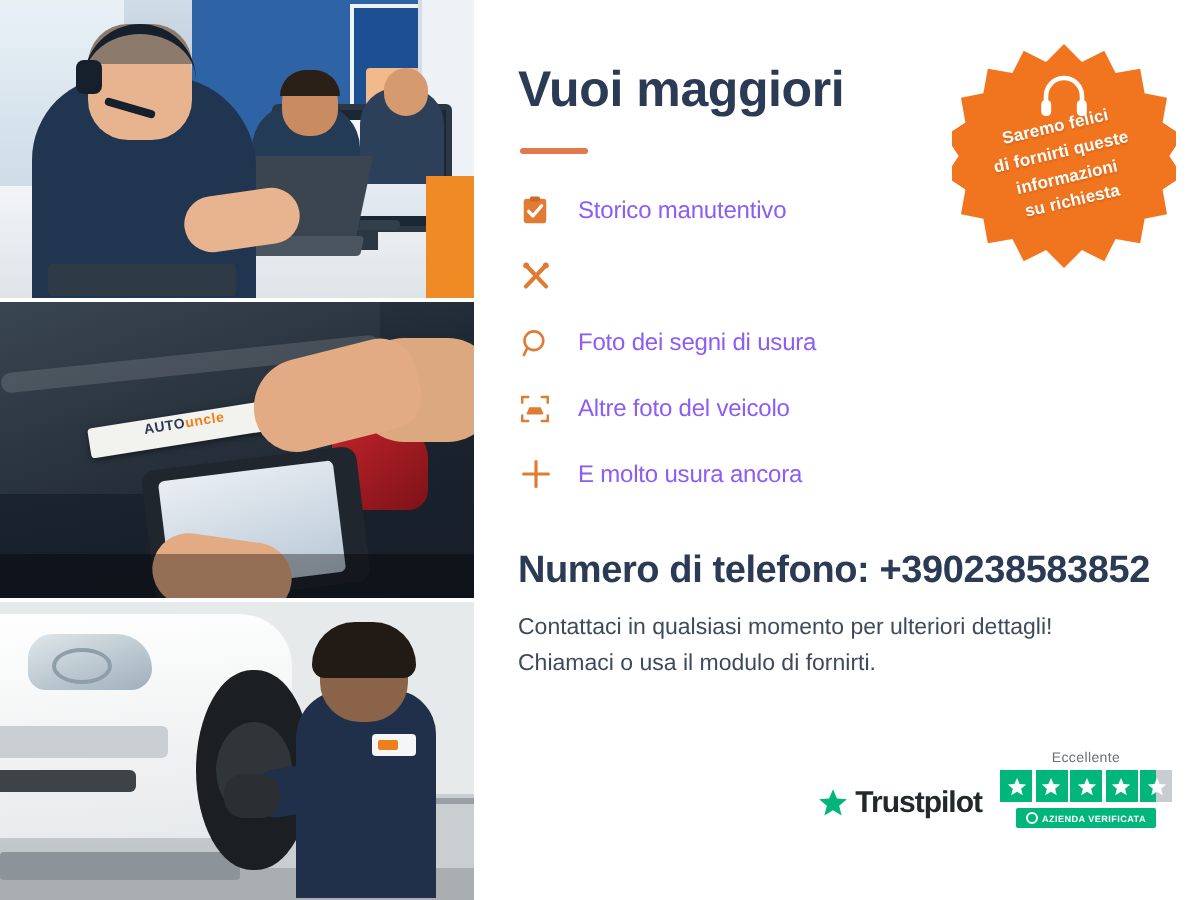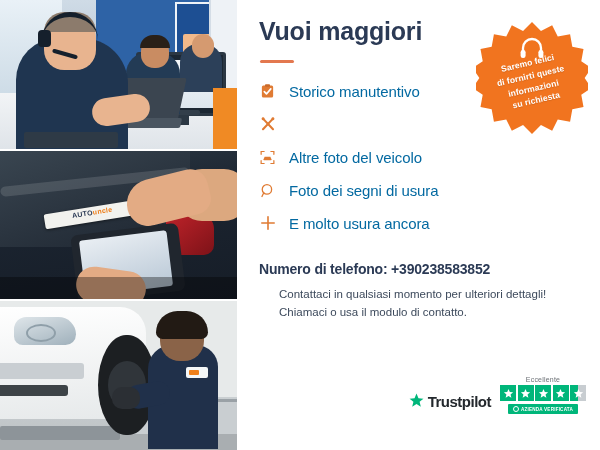--- a/index.html
+++ b/index.html
@@ -74,21 +74,21 @@
   .p3 .lift{position:absolute;left:0;bottom:10px;width:120px;height:14px;background:#8d9499;border-radius:2px;}
   .p3 .mech{position:absolute;left:148px;top:44px;width:70px;height:104px;background:#20304a;border-radius:24px 22px 0 0;}
   .p3 .mhead{position:absolute;left:160px;top:16px;width:44px;height:44px;background:#8a6348;border-radius:20px;}
   .p3 .mhair{position:absolute;left:156px;top:10px;width:52px;height:28px;background:#221a14;border-radius:26px 26px 8px 8px;}
   .p3 .marm{position:absolute;left:126px;top:82px;width:44px;height:24px;background:#20304a;border-radius:12px;transform:rotate(-10deg);}
   .p3 .glove{position:absolute;left:112px;top:86px;width:28px;height:22px;background:#2b2f34;border-radius:10px;}
   .p3 .logo{position:absolute;left:186px;top:66px;width:22px;height:11px;background:#f4f6f7;border-radius:2px;}
   .p3 .logo:after{content:"";position:absolute;left:3px;top:3px;width:10px;height:5px;background:#ef7f1a;border-radius:1px;}
 
   
-  .panel{flex:1 1 auto;position:relative;background:#ffffff;padding:16px 22px 0 22px;box-sizing:border-box;}
+  .panel{flex:1 1 auto;position:relative;background:#ffffff;padding:30px 22px 0 22px;box-sizing:border-box;}
   .headline{
     font-size:25px;line-height:1.25;font-weight:bold;color:#2b3a55;
     letter-spacing:-.2px;margin:0;max-width:215px;
   }
   .rule{width:34px;height:3px;background:#e3784f;margin:13px 0 14px 1px;border-radius:2px;}
 
   
   .badge{position:absolute;right:12px;top:22px;width:112px;height:112px;}
   .badge .burst{position:absolute;inset:0;background:#f1741f;
     clip-path:polygon(50% 0%,58% 8%,68% 3%,73% 13%,84% 11%,86% 22%,96% 24%,94% 35%,103% 41%,97% 50%,103% 59%,94% 65%,96% 76%,86% 78%,84% 89%,73% 87%,68% 97%,58% 92%,50% 100%,42% 92%,32% 97%,27% 87%,16% 89%,14% 78%,4% 76%,6% 65%,-3% 59%,3% 50%,-3% 41%,6% 35%,4% 24%,14% 22%,16% 11%,27% 13%,32% 3%,42% 8%);
@@ -97,30 +97,30 @@
   .badge .btext{
     position:absolute;left:50%;top:54%;transform:translate(-50%,-50%) rotate(-13deg);
     width:92px;text-align:center;color:#fff;font-size:8.5px;font-weight:bold;
     line-height:1.5;letter-spacing:.1px;text-shadow:0 1px 1px rgba(0,0,0,.12);
   }
 
   
   .features{list-style:none;margin:0;padding:0;}
   .feat{display:flex;align-items:center;gap:13px;height:28px;margin-bottom:5px;}
   .feat .ico{width:17px;height:17px;flex:0 0 17px;display:flex;align-items:center;justify-content:center;color:#e07b33;}
-  .feat .txt{font-size:15px;color:#0369a1;letter-spacing:-.1px;}
-
-  
-  .phone{margin-top:24px;font-size:14px;font-weight:bold;color:#2b3a55;letter-spacing:-.2px;}
+  .feat .txt{font-size:12px;color:#8b5cf6;letter-spacing:-.1px;}
+
+  
+  .phone{margin-top:24px;font-size:19px;font-weight:bold;color:#2b3a55;letter-spacing:-.2px;}
   .contact{margin-top:9px;font-size:11.5px;line-height:1.55;color:#3d4a5c;}
-  .contact div{white-space:nowrap;margin-left:20px;}
+  .contact div{white-space:nowrap;}
 
   
   .tp{position:absolute;right:14px;bottom:36px;display:flex;align-items:flex-end;gap:9px;}
-  .tp-logo{display:flex;gap:4px;padding-bottom:4px;}
+  .tp-logo{display:flex;align-items:center;gap:4px;padding-bottom:4px;}
   .tp-logo .tpstar{width:15px;height:15px;}
   .tp-logo .tpname{font-size:15px;font-weight:bold;color:#23282d;letter-spacing:-.5px;}
   .tp-right{display:flex;flex-direction:column;align-items:center;}
   .tp-label{font-size:7px;color:#6b7075;letter-spacing:.2px;margin-bottom:2px;}
   .stars{display:flex;gap:1.5px;}
   .st{width:16px;height:16px;background:#00b67a;display:flex;align-items:center;justify-content:center;}
   .st.half{background:linear-gradient(90deg,#00b67a 50%,#c8cdd1 50%);}
   .verif{margin-top:3px;background:#00b67a;color:#fff;font-size:4.6px;font-weight:bold;
     letter-spacing:.2px;padding:2px 5px;border-radius:1px;display:flex;align-items:center;gap:2px;}
   .verif .vdot{width:4px;height:4px;border-radius:50%;border:.7px solid #fff;}
@@ -240,54 +240,54 @@
             <circle cx="3.1" cy="2.8" r="1.5" fill="#e07b33"></circle>
             <circle cx="12.9" cy="2.8" r="1.5" fill="#e07b33"></circle>
             <circle cx="8" cy="8" r="1.2" fill="#e07b33"></circle>
           </svg>
         </span>
       </li>
 
       <li class="feat">
         <span class="ico">
           <svg viewBox="0 0 16 16" width="15" height="15">
+            <circle cx="7.4" cy="6.8" r="5" fill="none" stroke="#e07b33" stroke-width="1.4"></circle>
+            <path d="M3.9 10.6 L2.1 14.4" stroke="#e07b33" stroke-width="1.4" stroke-linecap="round"></path>
+          </svg>
+        </span>
+        <span class="txt">Foto dei segni di usura</span>
+      </li>
+
+      <li class="feat">
+        <span class="ico">
+          <svg viewBox="0 0 16 16" width="15" height="15">
             <path d="M1.2 4.6 V1.6 H4.4 M11.6 1.6 H14.8 V4.6 M14.8 11.4 V14.4 H11.6 M4.4 14.4 H1.2 V11.4" fill="none" stroke="#e07b33" stroke-width="1.3" stroke-linecap="round"></path>
             <path d="M4 9.6 L4.9 7.1 h6.2 l0.9 2.5 z" fill="#e07b33"></path>
             <rect x="3.6" y="9.3" width="8.8" height="1.6" rx="0.7" fill="#e07b33"></rect>
           </svg>
         </span>
         <span class="txt">Altre foto del veicolo</span>
       </li>
 
       <li class="feat">
         <span class="ico">
-          <svg viewBox="0 0 16 16" width="15" height="15">
-            <circle cx="7.4" cy="6.8" r="5" fill="none" stroke="#e07b33" stroke-width="1.4"></circle>
-            <path d="M3.9 10.6 L2.1 14.4" stroke="#e07b33" stroke-width="1.4" stroke-linecap="round"></path>
-          </svg>
-        </span>
-        <span class="txt">Foto dei segni di usura</span>
-      </li>
-
-      <li class="feat">
-        <span class="ico">
           <svg viewBox="0 0 16 16" width="16" height="16">
             <path d="M8 1.8 V14.2 M1.8 8 H14.2" stroke="#e07b33" stroke-width="1.6" stroke-linecap="round"></path>
           </svg>
         </span>
         <span class="txt">E molto usura ancora</span>
       </li>
 
     </ul>
 
     <div class="phone">Numero di telefono: +390238583852</div>
 
     <div class="contact">
       <div>Contattaci in qualsiasi momento per ulteriori dettagli!</div>
-      <div>Chiamaci o usa il modulo di contatto.</div>
+      <div>Chiamaci o usa il modulo di fornirti.</div>
     </div>
 
     <div class="tp">
       <div class="tp-logo">
         <svg class="tpstar" viewBox="0 0 16 16">
           <path d="M8 0.6 L10.1 5.6 L15.4 6 L11.3 9.4 L12.6 14.6 L8 11.8 L3.4 14.6 L4.7 9.4 L0.6 6 L5.9 5.6 Z" fill="#00b67a"></path>
         </svg>
         <span class="tpname">Trustpilot</span>
       </div>
       <div class="tp-right">

